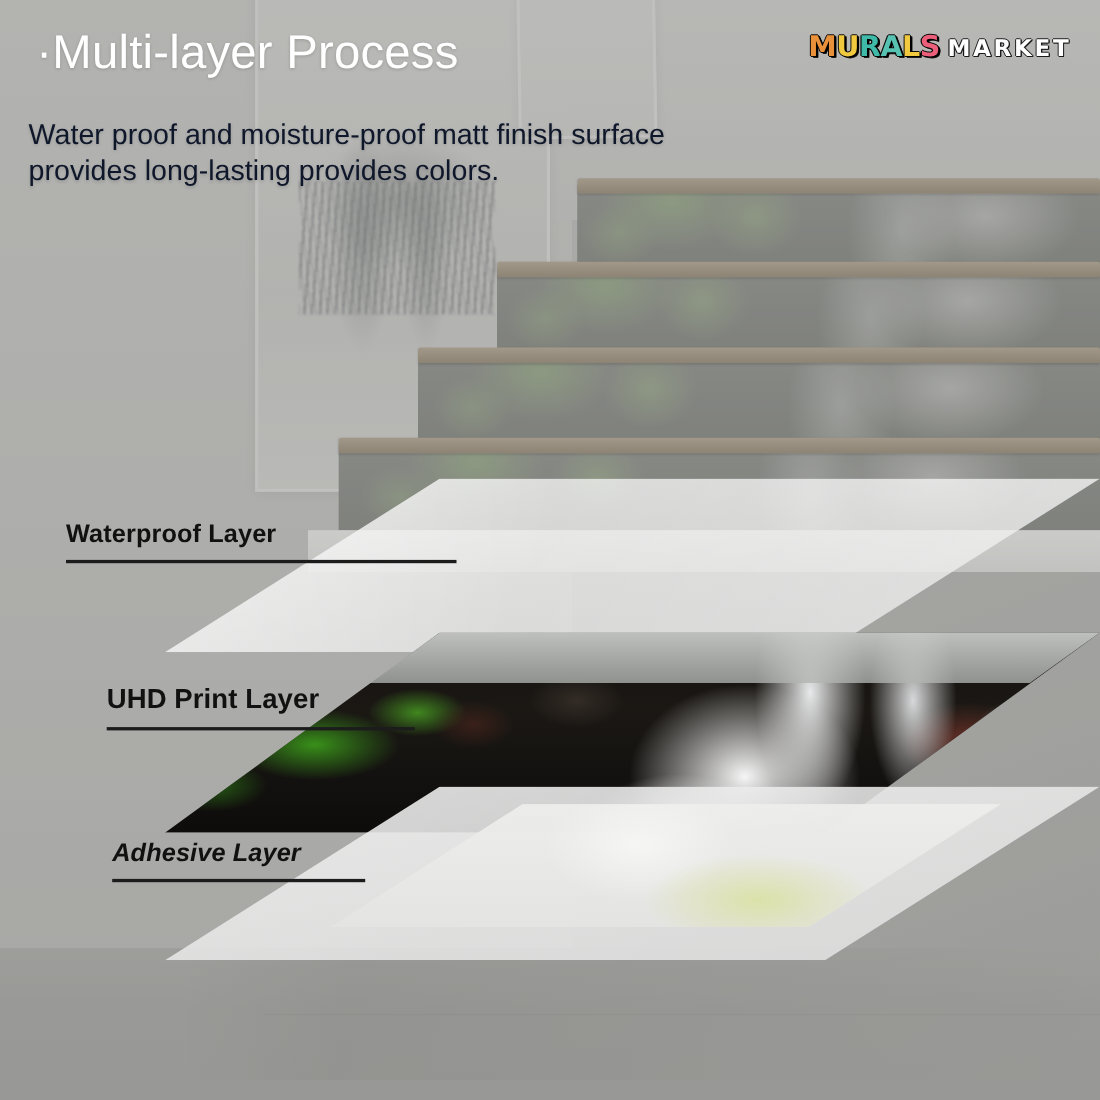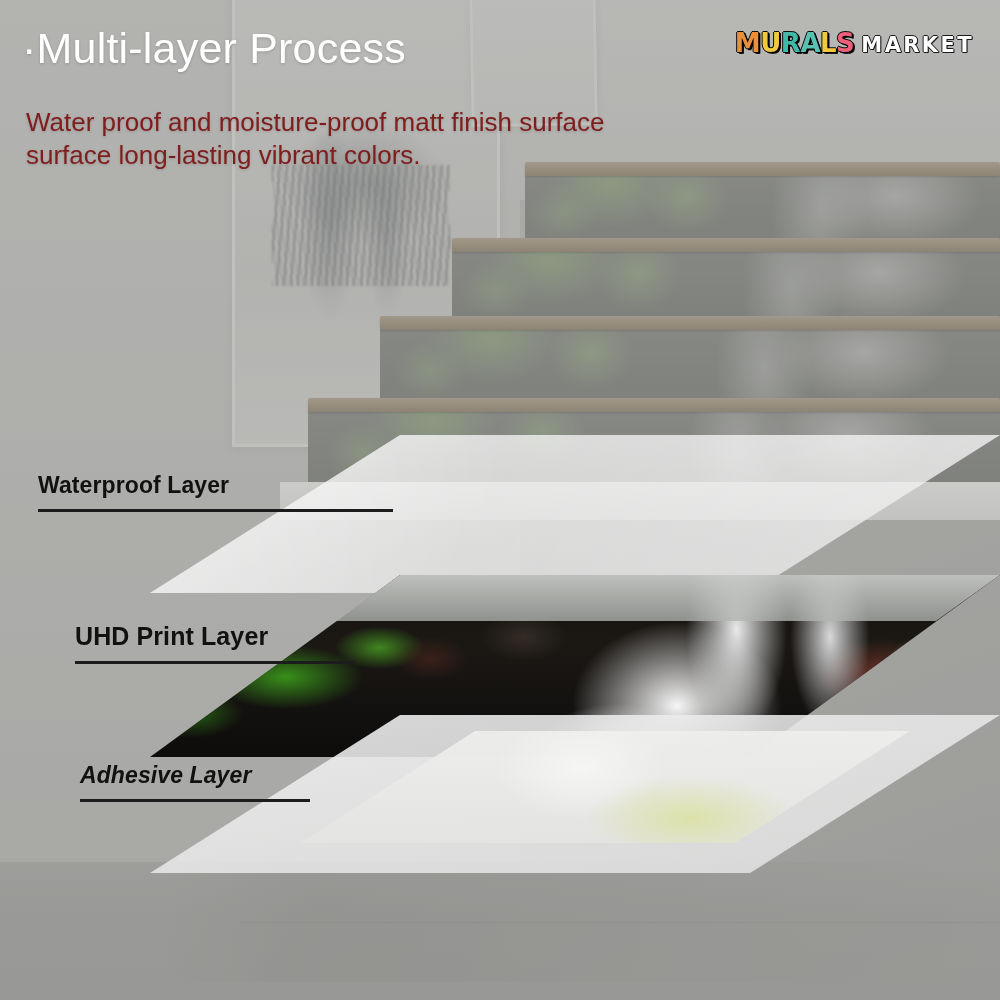--- a/index.html
+++ b/index.html
@@ -119,40 +119,40 @@
   }
   #sheet-adhesive .inner{position:absolute;left:150px;top:16px;width:610px;height:112px;
     clip-path:polygon(175px 0, 610px 0, 435px 112px, 0px 112px);
     background:
       radial-gradient(ellipse 150px 60px at 64% 78%, rgba(216,224,150,.75), rgba(216,224,150,0) 70%),
       radial-gradient(ellipse 120px 70px at 46% 34%, rgba(255,255,255,.55), rgba(255,255,255,0) 72%),
       linear-gradient(180deg, rgba(238,238,236,.92), rgba(228,228,226,.92));
   }
 
   
-  .callout{position:absolute;}
+  .callout{position:absolute;margin-left:22px;}
   .callout .lbl{color:#111;font-weight:bold;letter-spacing:.1px;white-space:nowrap;}
   .callout .rule{height:3px;background:#1c1c1c;margin-top:10px;}
 
   #callout-waterproof{left:38px;top:472px;}
   #callout-waterproof .lbl{font-size:23px;}
   #callout-waterproof .rule{width:355px;}
 
   #callout-print{left:75px;top:622px;}
   #callout-print .lbl{font-size:25px;}
   #callout-print .rule{width:280px;}
 
   #callout-adhesive{left:80px;top:762px;}
   #callout-adhesive .lbl{font-size:23px;font-style:italic;}
   #callout-adhesive .rule{width:230px;}
 
   
-  #page-title{position:absolute;left:22px;top:24px;color:#fff;font-size:43px;font-weight:400;
+  #page-title{position:absolute;left:33px;top:24px;color:#fff;font-size:43px;font-weight:400;
     letter-spacing:.2px;text-shadow:0 1px 3px rgba(0,0,0,.18);white-space:nowrap;}
-  #subtitle{position:absolute;left:26px;top:106px;color:#7f1d1d;font-size:26px;line-height:1.28;
+  #subtitle{position:absolute;left:26px;top:106px;color:#0f172a;font-size:26px;line-height:1.28;
     text-shadow:0 1px 3px rgba(0,0,0,.16);}
   #subtitle div{white-space:nowrap;}
 
   
   #logo{position:absolute;right:26px;top:28px;display:flex;align-items:baseline;gap:7px;}
   #logo .murals{display:flex;align-items:baseline;}
   #logo .murals span{
     font-size:26px;font-weight:bold;font-family:"DejaVu Sans", sans-serif;
     letter-spacing:-0.5px;
     text-shadow:
@@ -234,21 +234,21 @@
     <div class="lbl">Adhesive Layer</div>
     <div class="rule"></div>
   </div>
 
   <div id="page-title">
     <span>·</span><span>Multi-layer Process</span>
   </div>
 
   <div id="subtitle">
     <div>Water proof and moisture-proof matt finish surface</div>
-    <div>surface long-lasting vibrant colors.</div>
+    <div>provides long-lasting provides colors.</div>
   </div>
 
   <div id="logo">
     <div class="murals" id="murals-letters">
         <span style="color: rgb(232, 145, 58);">M</span>
         <span style="color: rgb(240, 201, 63);">U</span>
         <span style="color: rgb(63, 185, 168);">R</span>
         <span style="color: rgb(88, 194, 178);">A</span>
         <span style="color: rgb(240, 201, 63);">L</span>
         <span style="color: rgb(236, 95, 122);">S</span>

